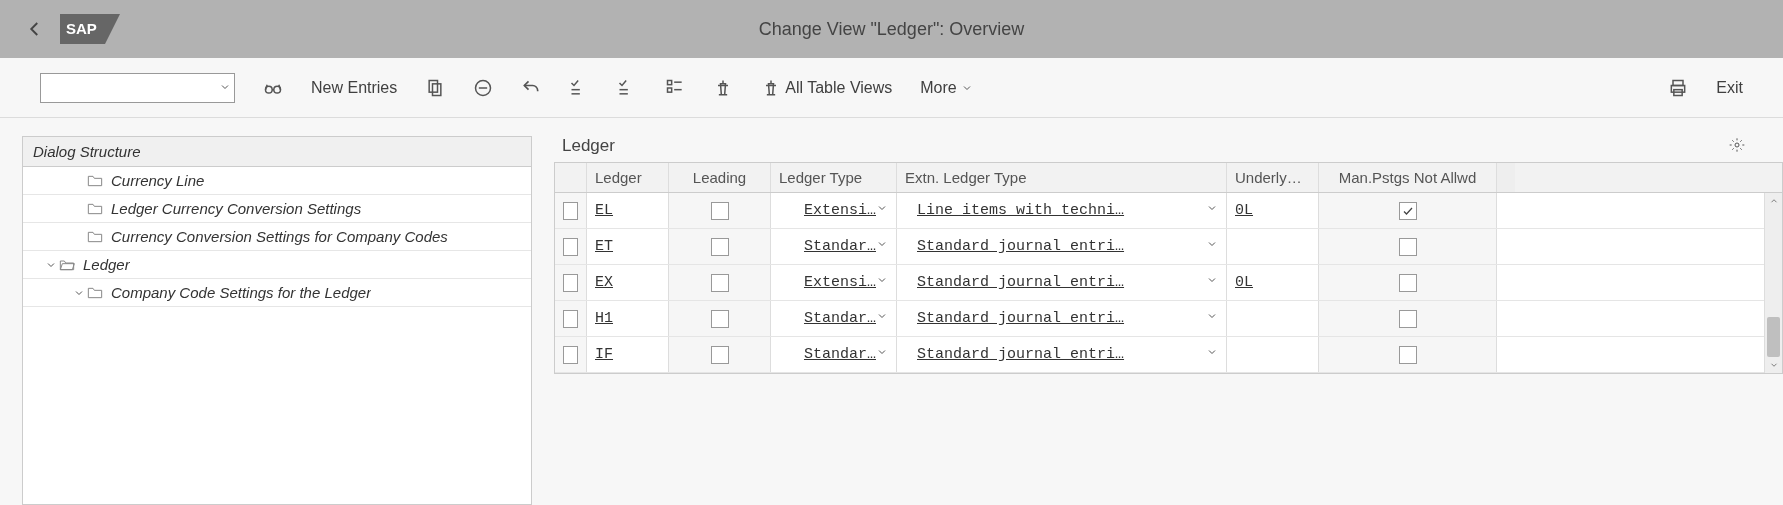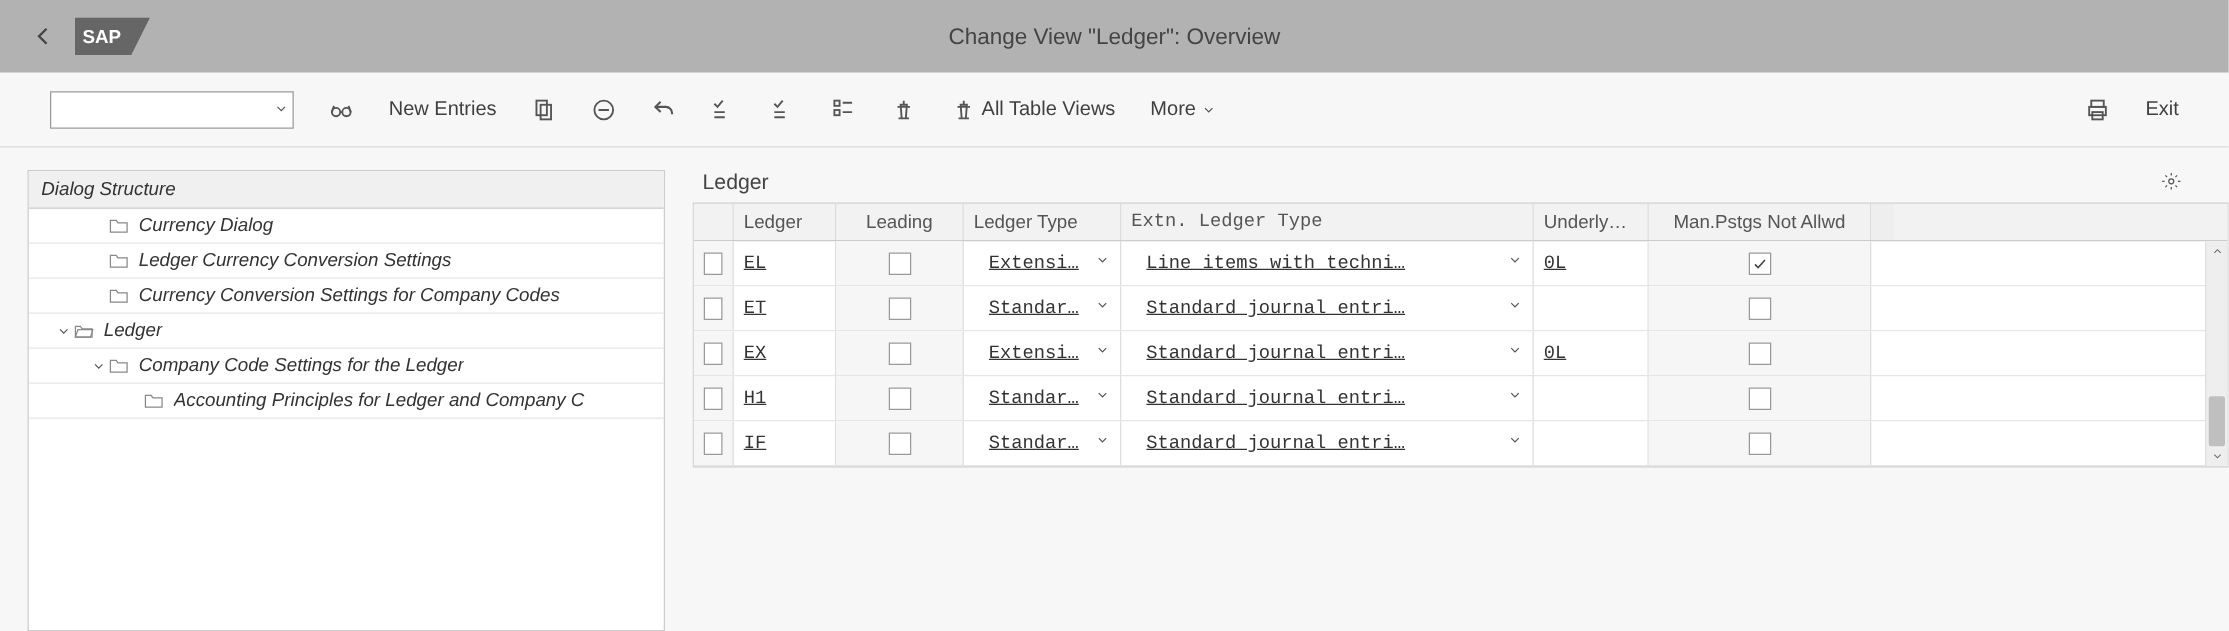--- a/index.html
+++ b/index.html
@@ -167,22 +167,22 @@
     display: flex;
     align-items: center;
     overflow: hidden;
     white-space: nowrap;
     font-size: 15px;
   }
   .grid-head .cell { color: #555; font-weight: normal; }
   .c-sel  { width: 32px; justify-content: center; }
   .c-ledg { width: 82px; }
   .c-lead { width: 102px; justify-content: center; }
-  .c-type { width: 126px; }
-  .c-extn { width: 330px; font-family: Liberation Mono, monospace; }
+  .c-type { width: 126px; text-align: right; }
+  .c-extn { width: 330px; }
   .c-under{ width: 92px; }
   .c-man  { width: 178px; justify-content: center; }
   .c-scroll { width: 18px; border-right:none; padding:0; background:#eee; }
 
   .grid-row {
     border-bottom: 1px solid #e5e5e5;
     height: 36px;
     text-decoration: underline;
   }
   .grid-row .c-sel, .grid-row .c-lead, .grid-row .c-man { background:#f6f6f6; }
@@ -349,21 +349,21 @@
     <div class="tree-header">Dialog Structure</div>
     <div id="tree-body">
         <div class="tree-row">
           <span class="indent" style="width: 40px;"></span>
           <span class="tree-toggle"></span>
           <span class="folder-icon">
             <svg viewBox="0 0 24 20">
               <path d="M2 3h7l2 3h11v11H2z"></path>
             </svg>
           </span>
-          <span class="tree-label">Currency Dialog</span>
+          <span class="tree-label">Currency Line</span>
         </div>
         <div class="tree-row">
           <span class="indent" style="width: 40px;"></span>
           <span class="tree-toggle"></span>
           <span class="folder-icon">
             <svg viewBox="0 0 24 20">
               <path d="M2 3h7l2 3h11v11H2z"></path>
             </svg>
           </span>
           <span class="tree-label">Ledger Currency Conversion Settings</span>
@@ -400,30 +400,20 @@
               <polyline points="6 9 12 15 18 9"></polyline>
             </svg>
           </span>
           <span class="folder-icon">
             <svg viewBox="0 0 24 20">
               <path d="M2 3h7l2 3h11v11H2z"></path>
             </svg>
           </span>
           <span class="tree-label">Company Code Settings for the Ledger</span>
         </div>
-        <div class="tree-row">
-          <span class="indent" style="width: 68px;"></span>
-          <span class="tree-toggle"></span>
-          <span class="folder-icon">
-            <svg viewBox="0 0 24 20">
-              <path d="M2 3h7l2 3h11v11H2z"></path>
-            </svg>
-          </span>
-          <span class="tree-label">Accounting Principles for Ledger and Company C</span>
-        </div>
       </div>
   </div>
 
   <div class="table-panel">
     <div class="table-title-row">
       <span class="table-title">Ledger</span>
       <span class="table-settings">
         <svg viewBox="0 0 24 24">
             <circle cx="12" cy="12" r="3" fill="none" stroke="#555" stroke-width="1.5"></circle>
         <path d="M12 2v3M12 19v3M4 12H1M23 12h-3M5 5l2 2M17 17l2 2M5 19l2-2M17 7l2-2" stroke="#555" stroke-width="1.5"></path>

